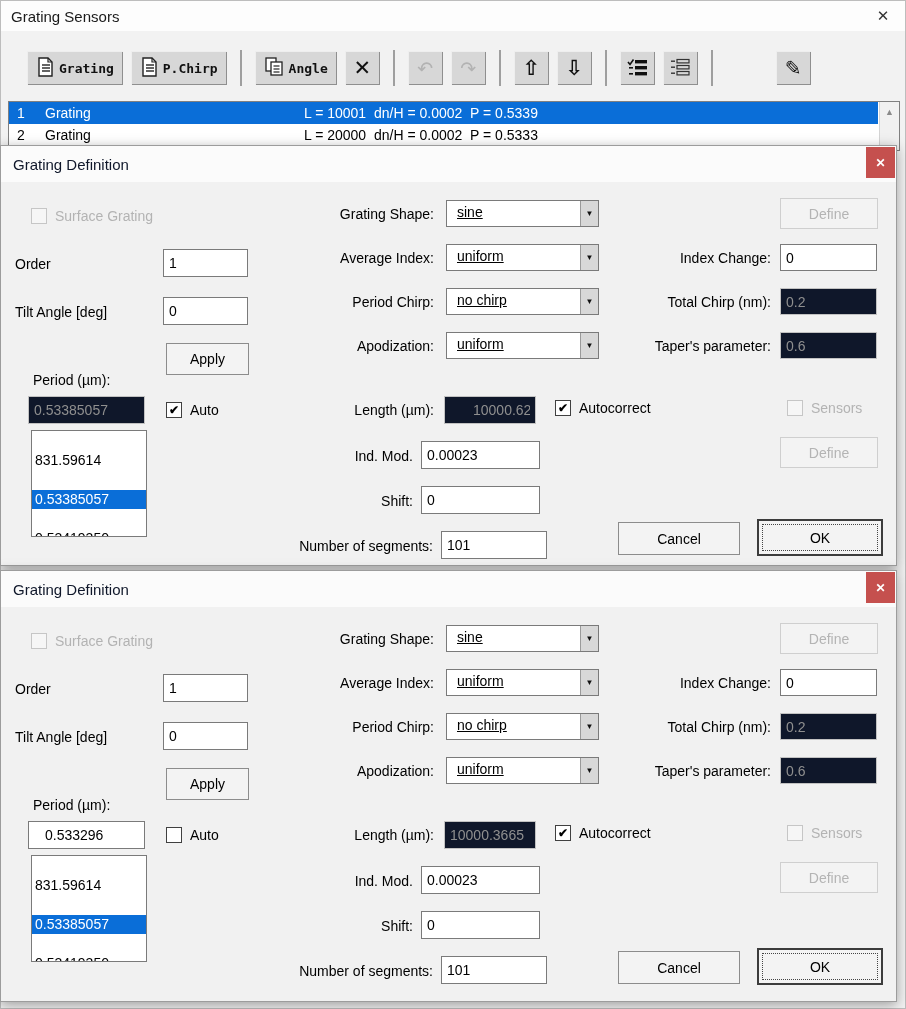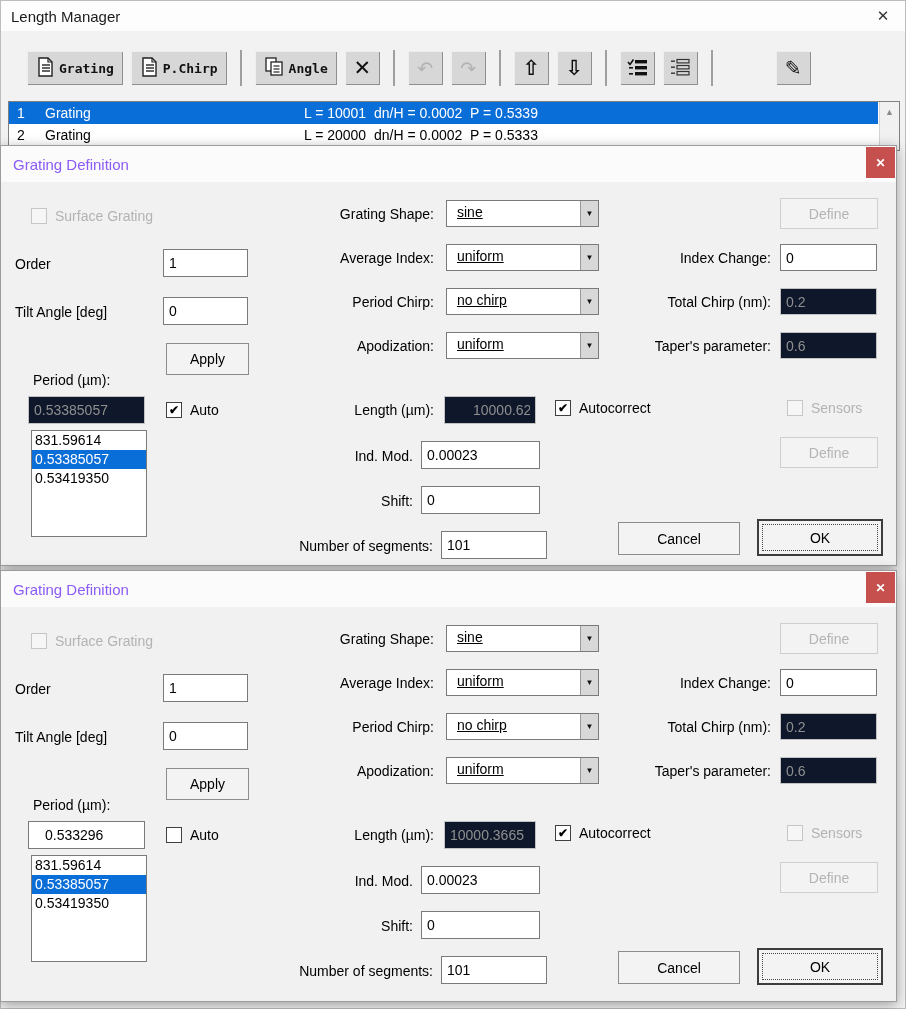--- a/index.html
+++ b/index.html
@@ -29,50 +29,50 @@
   .glist { position:absolute; top:100px; left:7px; width:892px; height:50px; background:#fff; border:1px solid #808080; }
   .lrow { height:22px; display:flex; align-items:center; padding-left:8px; font-size:14px; position:relative; width:calc(100% - 21px); }
   .lrow .num { width:28px; }
   .lrow .info { position:absolute; left:295px; white-space:pre; }
   .lrow.selected { background:#0a6ed8; color:#fff; }
   .vscroll { position:absolute; top:0; right:0; width:20px; height:48px; background:#f1f1f1; border-left:1px solid #d4d4d4; }
   .vscroll .up { height:20px; display:flex; align-items:center; justify-content:center; font-size:9px; color:#8a8a8a; }
 
   
   .dialog { position:absolute; left:0; width:897px; background:#f1f1f1; border:1px solid #9c9c9c; box-shadow:0 3px 12px rgba(0,0,0,0.35); }
-  .dlg-title { height:36px; background:#fbfbfb; display:flex; align-items:center; padding-left:12px; font-size:15px; color:#8b5cf6; }
+  .dlg-title { height:36px; background:#fbfbfb; display:flex; align-items:center; padding-left:12px; font-size:15px; color:#0f172a; }
   .dlg-close { position:absolute; top:1px; right:1px; width:29px; height:31px; background:#c5504e; color:#fff;
                display:flex; align-items:center; justify-content:center; font-size:12px; font-weight:bold; }
   .lbl { position:absolute; font-size:14px; white-space:nowrap; }
   .lbl.right { text-align:right; }
   .inp { position:absolute; border:1px solid #7a7a7a; background:#fff; font-family:"Liberation Sans",sans-serif; font-size:14px; padding:2px 5px; color:#000; outline:none; }
   .inp.off { background:#0f172a; color:#8f8f8f; border-color:#c2c2c2; }
   .dropdown { position:absolute; width:153px; height:27px; border:1px solid #7a7a7a; background:#fff; display:flex; }
   .dd-value { flex:1; font-size:14px; padding:3px 10px; white-space:nowrap; overflow:hidden;text-decoration:underline; }
   .dd-arrow { width:18px; background:#d8d8d8; border-left:1px solid #9a9a9a; display:flex; align-items:center; justify-content:center; font-size:8px; color:#111; }
   .btn { position:absolute; border:1px solid #8c8c8c; background:#f3f3f3; font-size:14px; display:flex; align-items:center; justify-content:center; color:#000; }
   .btn.off { color:#b4b4b4; border-color:#cfcfcf; }
   .btn.default { border:2px solid #3c3c3c; outline:1px dotted #444; outline-offset:-6px; }
   .cb { position:absolute; display:flex; align-items:center; gap:8px; font-size:14px; }
   .cb .box { width:16px; height:16px; border:1px solid #404040; background:#fff; display:flex; align-items:center; justify-content:center;
              font-size:12px; font-weight:bold; line-height:1; }
   .cb.dim { color:#b3b3b3; }
   .cb.dim .box { border-color:#c6c6c6; background:#f6f6f6; }
   .plist { position:absolute; width:116px; height:107px; border:1px solid #7a7a7a; background:#fff; overflow:hidden; }
-  .pitem { height:19px; line-height:19px; padding:0 3px; font-size:14px; white-space:nowrap; }
+  .pitem { height:19px; line-height:19px; padding:0 3px; font-size:14px; white-space:nowrap;margin-top:20px; }
   .pitem.selected { background:#0a6ed8; color:#fff; }
 </style>
 </head>
 <body>
 
 <div class="screen">
 
   <div class="main-window">
     <div class="titlebar">
-      <span>Length Manager</span>
+      <span>Grating Sensors</span>
       <span class="win-close">✕</span>
     </div>
 
     <div class="toolbar">
       <div class="tbtn">
         <span>
           <svg width="18" height="22" viewBox="0 0 18 22">
               <path d="M3 2 h9 l4 4 v14 h-13 z" fill="#fff" stroke="#222" stroke-width="1.4"></path>
               <path d="M12 2 v4 h4" fill="none" stroke="#222" stroke-width="1.2"></path>
               <line x1="6" y1="9" x2="14" y2="9" stroke="#222" stroke-width="1.4"></line>

